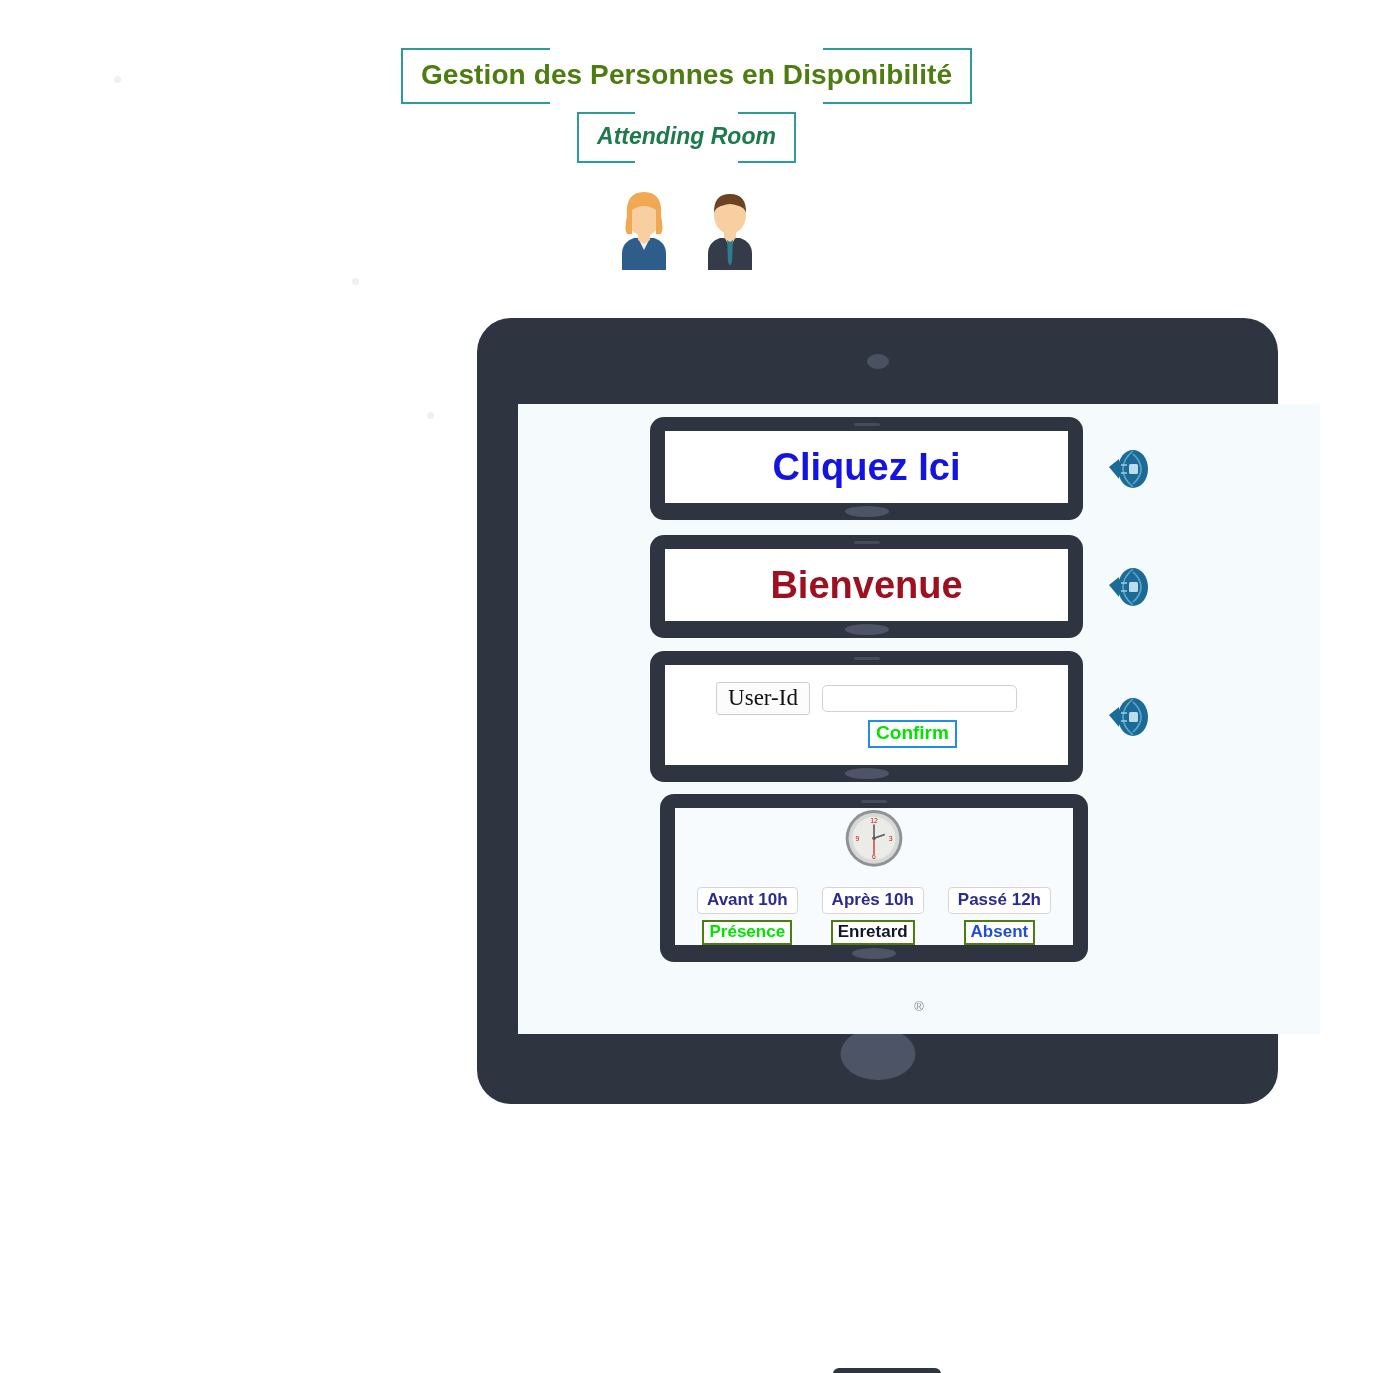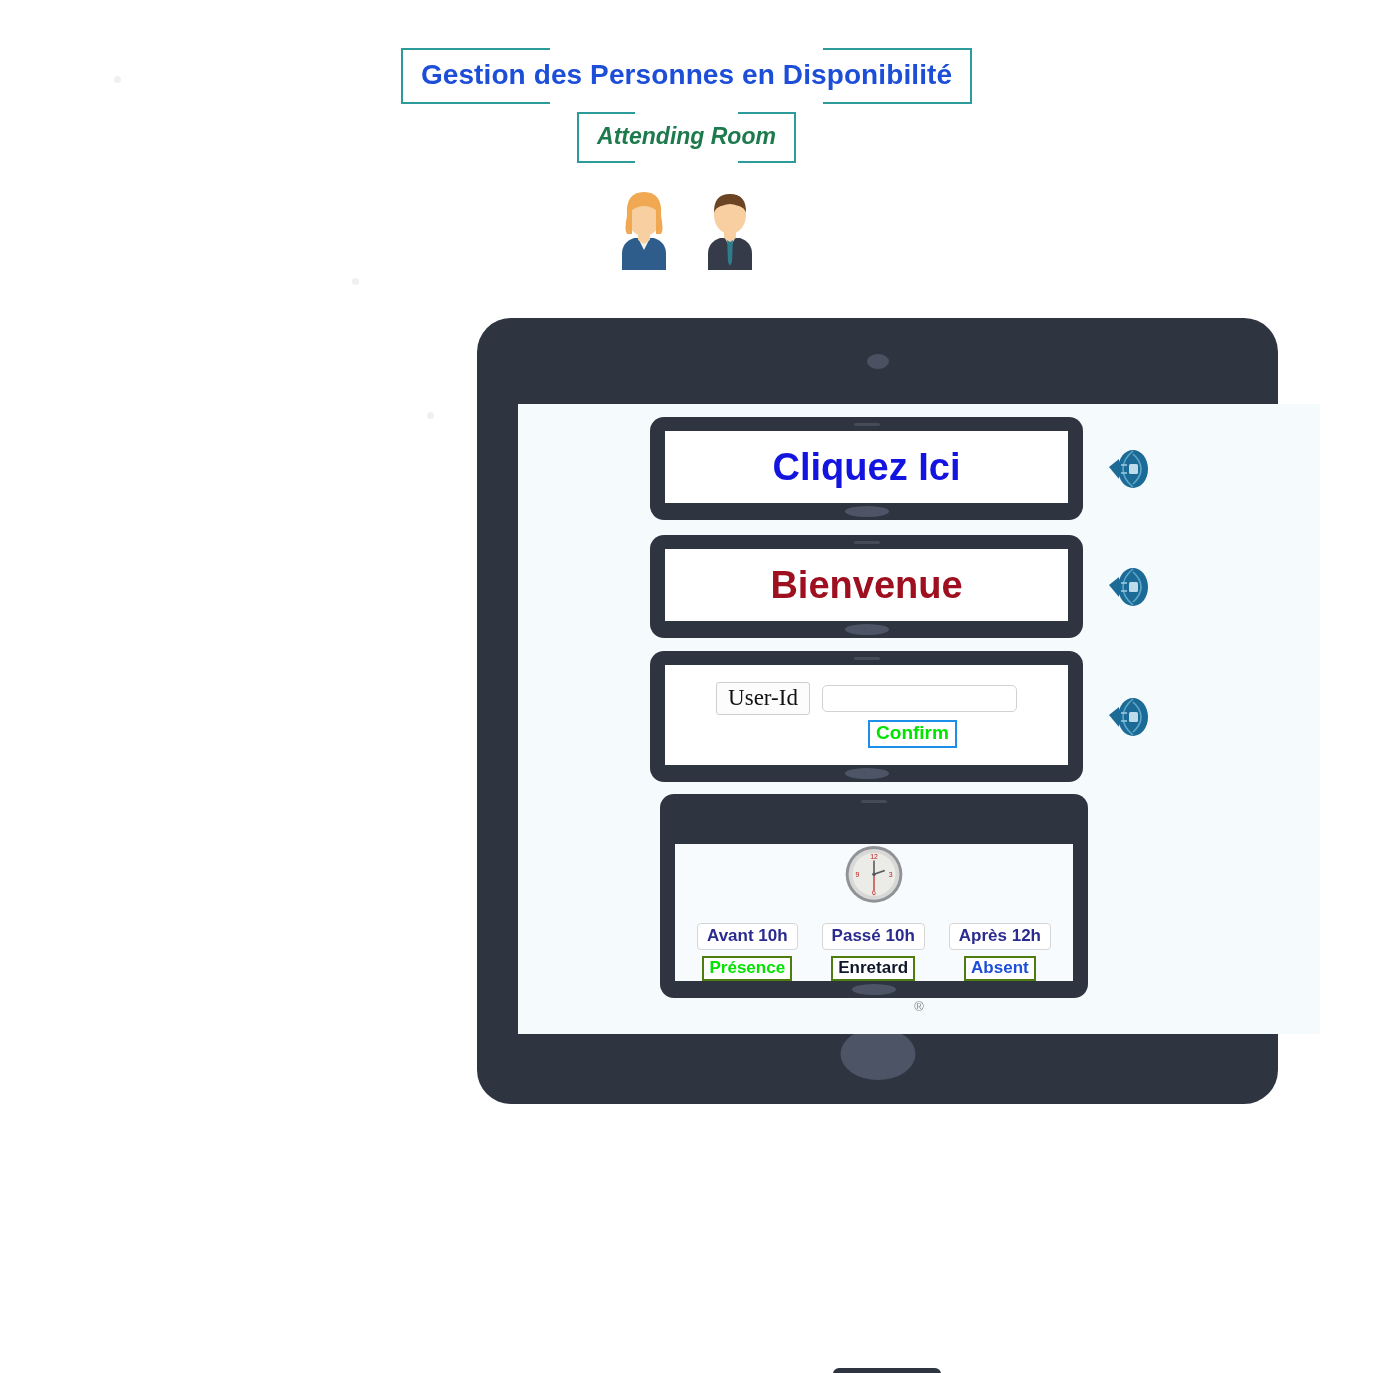--- a/index.html
+++ b/index.html
@@ -48,21 +48,21 @@
     width: 48%;
     height: 4px;
     background: #ffffff;
   }
   .bracket-box::before { top: -3px; }
   .bracket-box::after  { bottom: -3px; }
 
   .title-main {
     font-size: 28px;
     font-weight: bold;
-    color: #1d4ed8;
+    color: #4d7c0f;
     letter-spacing: .1px;
     white-space: nowrap;
   }
   .title-sub {
     font-size: 23px;
     font-weight: bold;
     color: #1d7a4c;
     white-space: nowrap;
     font-style: italic;
   }
@@ -166,21 +166,20 @@
     flex-direction: column;
     justify-content: center;
     gap: 5px;
   }
   .phone-screen.bigscreen {
     background: #f7fbfd;
     height: 137px;
     flex-direction: column;
     justify-content: center;
     gap: 8px;
-    margin-top: 36px;
   }
 
   .big-label { font-size: 38px; font-weight: bold; }
   .big-label.blue { color: #1414e0; }
   .big-label.red  { color: #9e1020; }
 
   
   .speaker-icon { width: 44px; height: 48px; display: block; flex: none; }
 
   
@@ -407,25 +406,25 @@
             <line x1="31" y1="31" x2="31" y2="47" stroke="#c01818" stroke-width="1.2"></line>
             <circle cx="31" cy="31" r="1.8" fill="#55585c"></circle>
           </svg>
 
           <div class="status-grid">
             <div class="status-col">
               <span class="time-chip">Avant 10h</span>
               <span class="state-chip green">Présence</span>
             </div>
             <div class="status-col">
-              <span class="time-chip">Passé 10h</span>
+              <span class="time-chip">Après 10h</span>
               <span class="state-chip yellow">Enretard</span>
             </div>
             <div class="status-col">
-              <span class="time-chip">Après 12h</span>
+              <span class="time-chip">Passé 12h</span>
               <span class="state-chip red">Absent</span>
             </div>
           </div>
 
         </div>
         <div class="nub"></div>
       </div>
     </div>
 
     <div class="reg-mark">®</div>

